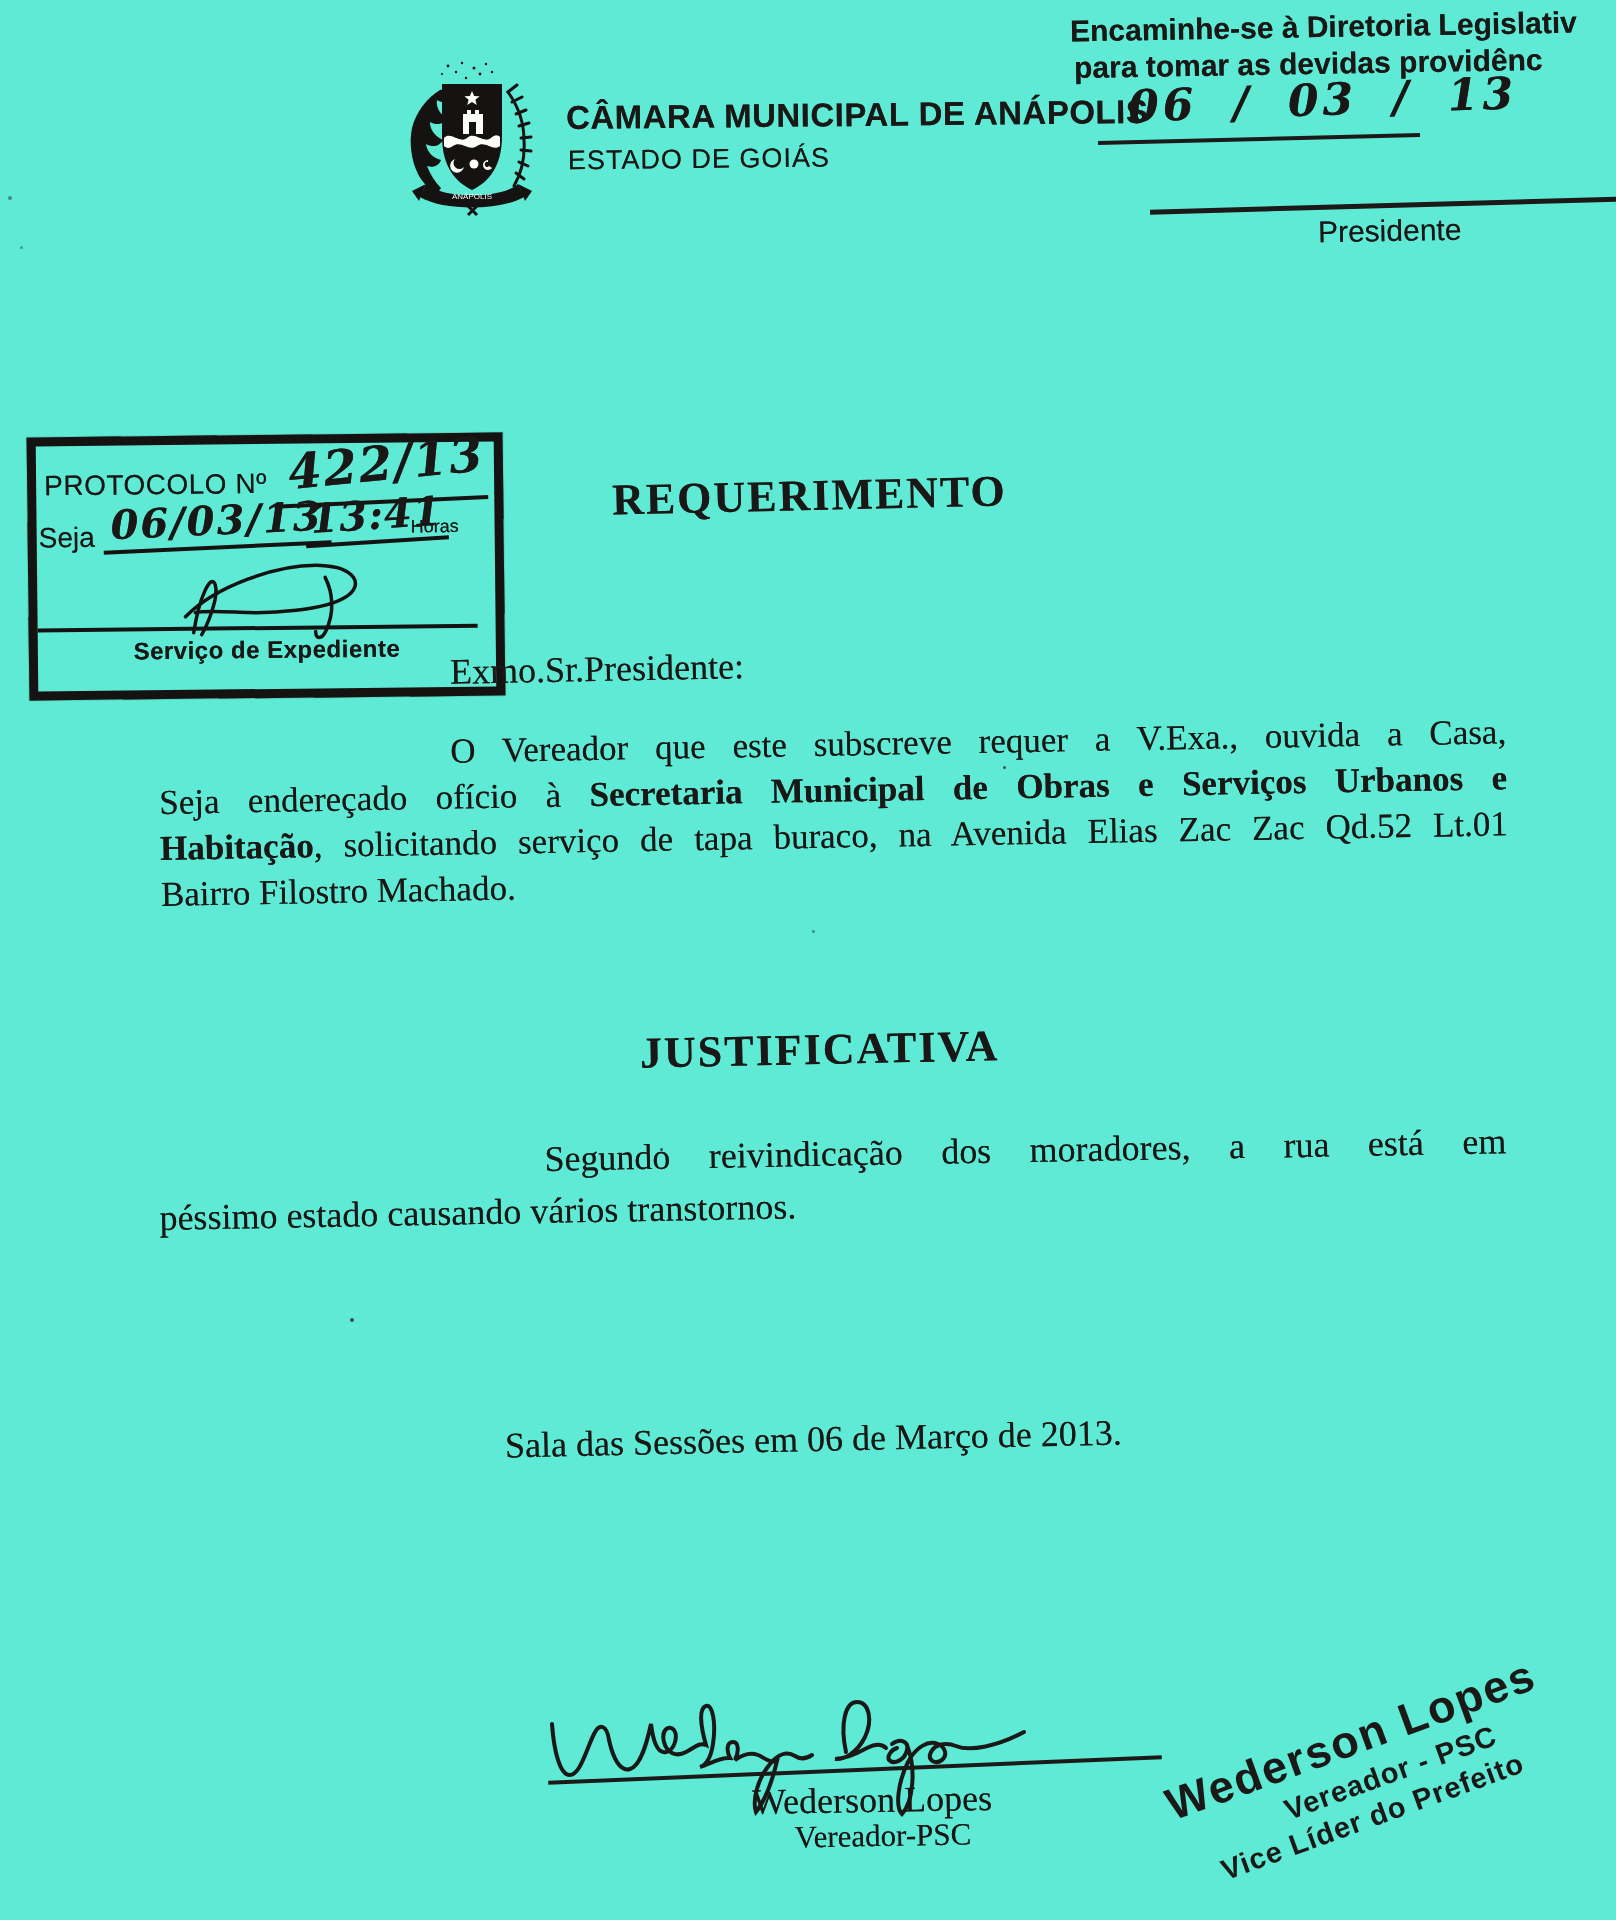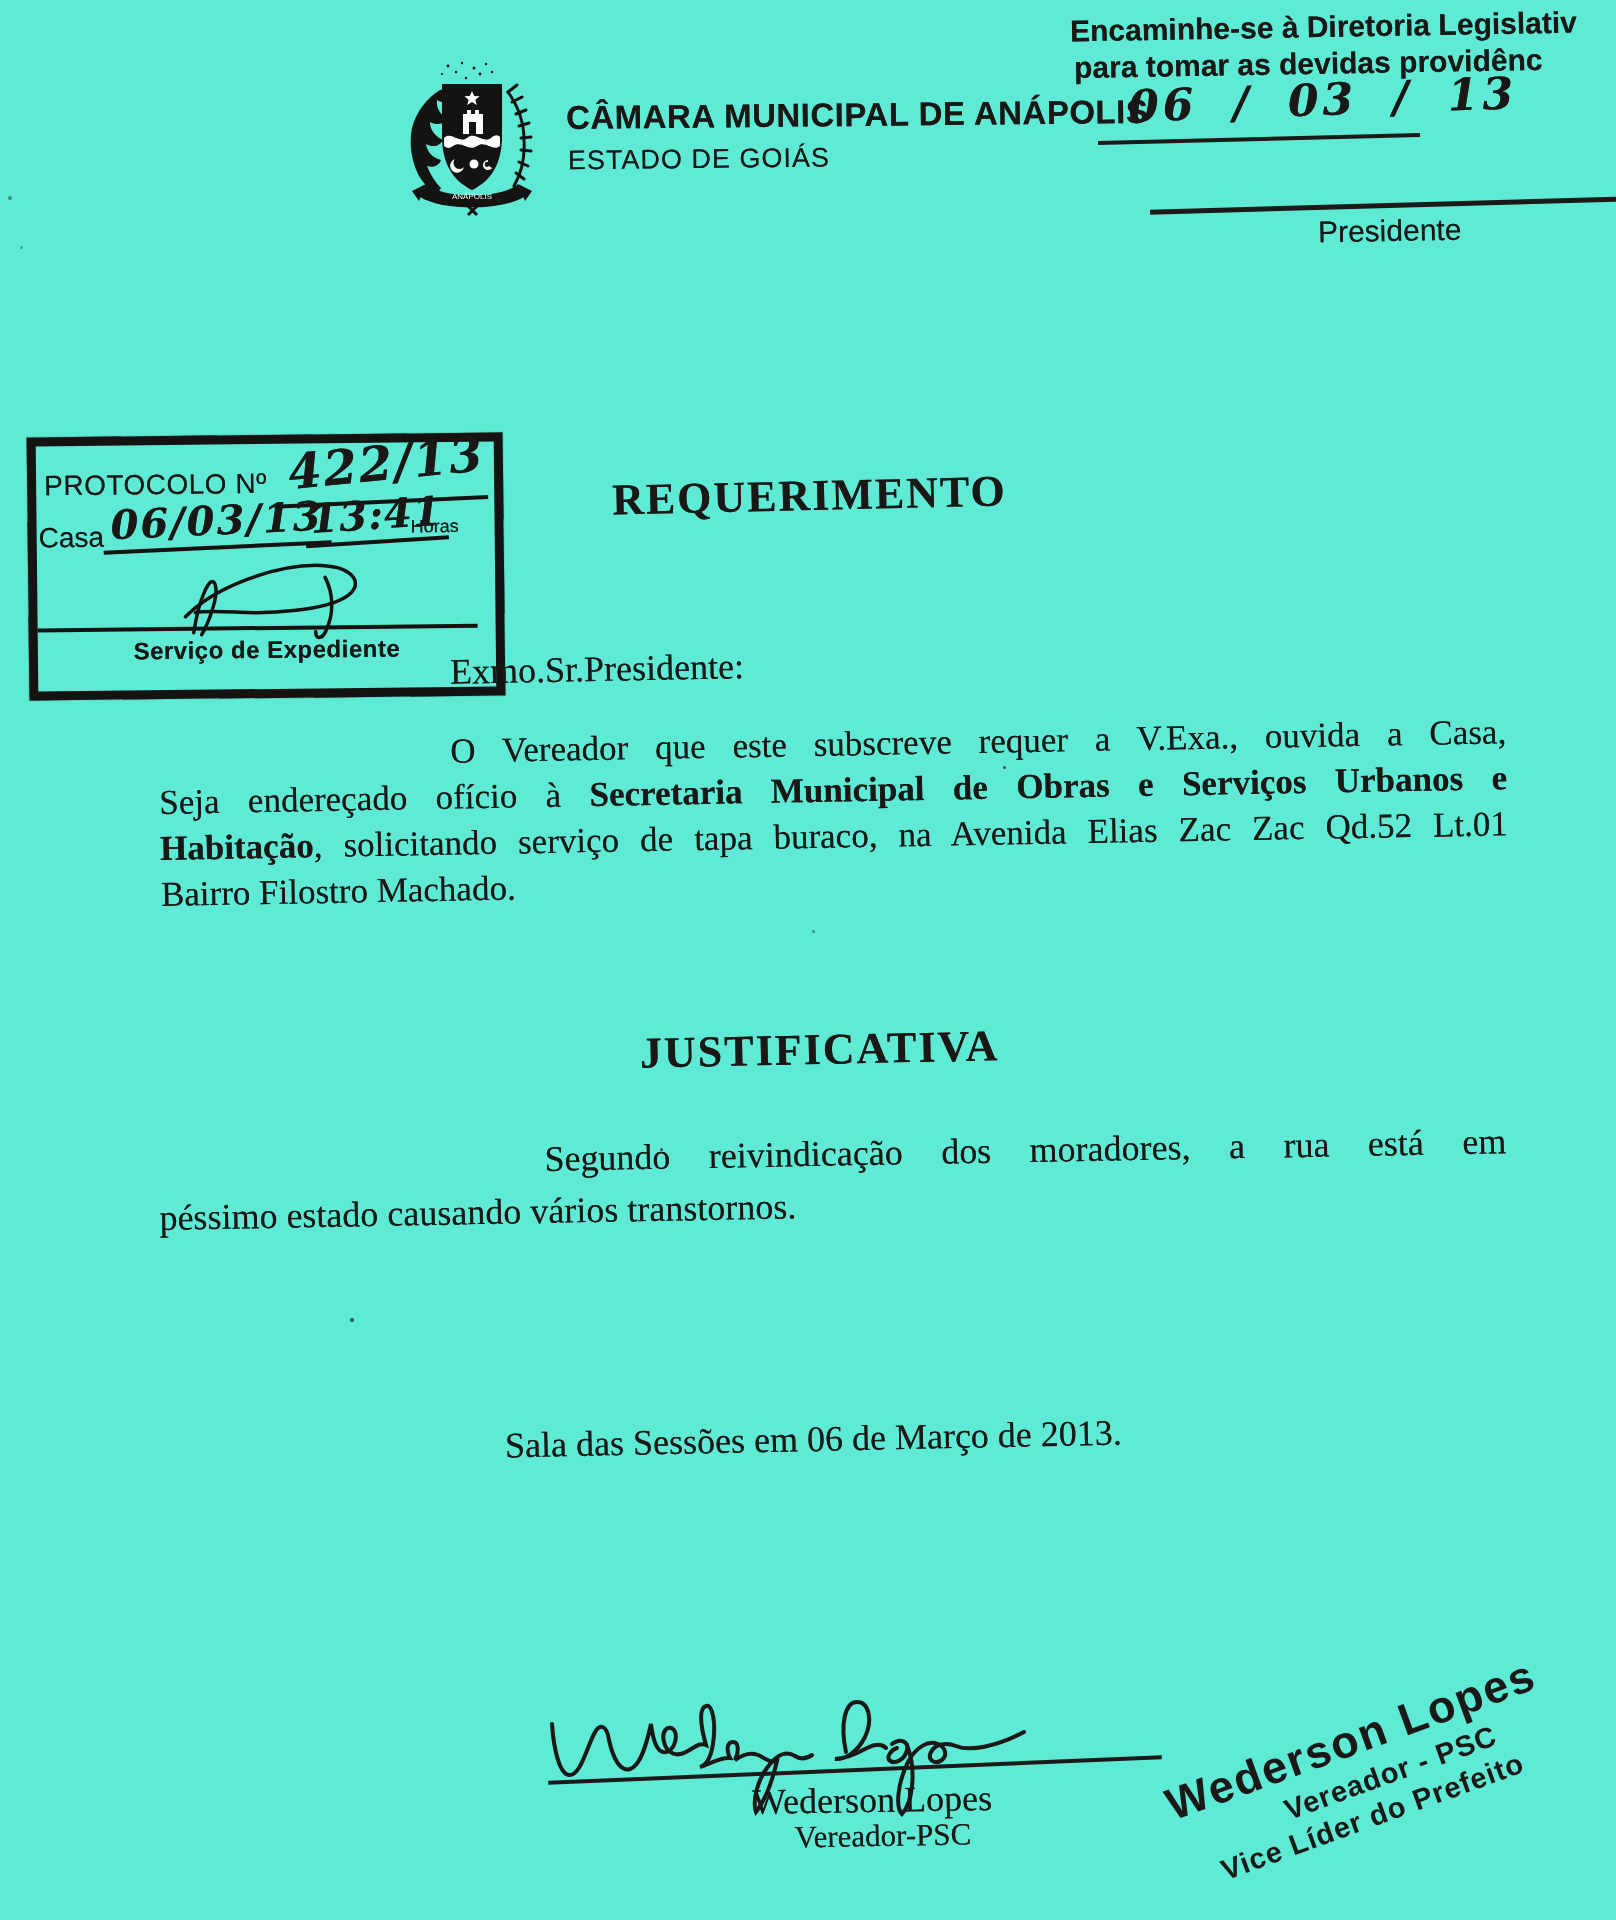--- a/index.html
+++ b/index.html
@@ -131,21 +131,21 @@
       <text x="76" y="139" font-family="Liberation Sans, sans-serif" font-size="8" text-anchor="middle" fill="#fcfcfa">ANÁPOLIS</text>
     </g>
   </svg>
   <div class="abs sans ink org-name">CÂMARA MUNICIPAL DE ANÁPOLIS</div>
   <div class="abs sans ink org-sub">ESTADO DE GOIÁS</div>
 
   <div class="abs proto-box">
     <div class="abs sans ink proto-label">PROTOCOLO Nº</div>
     <div class="abs hand ink proto-value">422/13</div>
     <div class="abs proto-rule1"></div>
-    <div class="abs sans ink proto-date-label">Casa</div>
+    <div class="abs sans ink proto-date-label">Seja</div>
     <div class="abs hand ink proto-date-val">06/03/13</div>
     <div class="abs hand ink proto-time-val">13:41</div>
     <div class="abs sans ink proto-horas">Horas</div>
     <svg class="abs proto-sig" viewBox="0 0 230 100">
       <g fill="none" stroke="#151311" stroke-width="3.5" stroke-linecap="round">
         <path d="M36,80 C42,44 54,20 58,32 C62,44 50,72 44,82"></path>
         <path d="M28,64 C58,34 120,12 164,14 C198,16 208,34 188,46 C166,59 114,62 82,60 C62,59 46,58 38,60"></path>
         <path d="M168,26 C176,42 177,62 168,80 C164,88 158,88 158,80"></path>
       </g>
     </svg>

